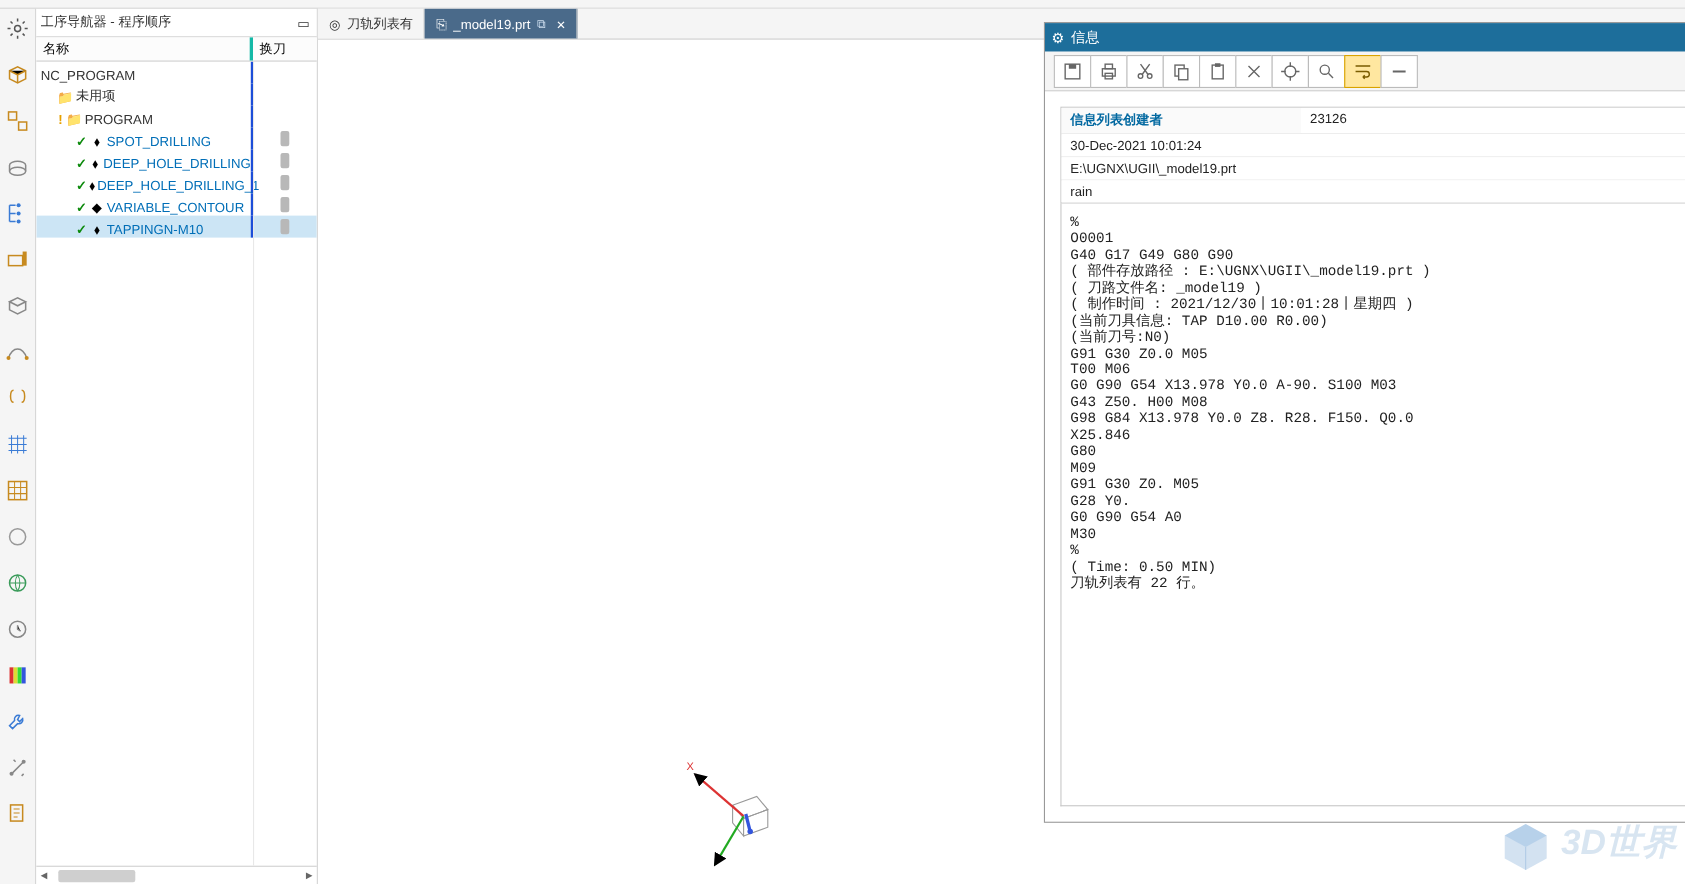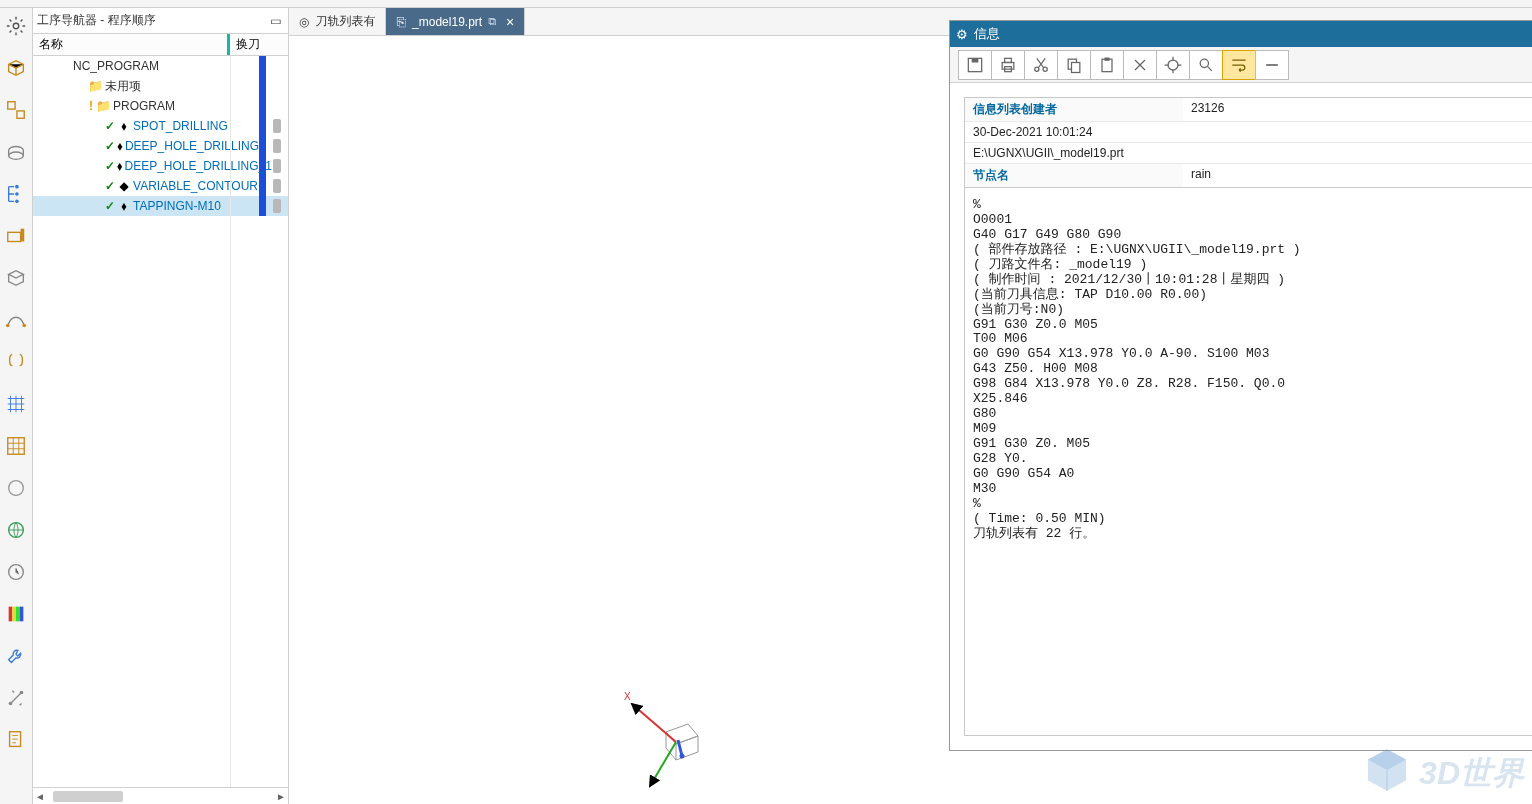--- a/index.html
+++ b/index.html
@@ -17,21 +17,21 @@
 
 .nav-panel { width: 256px; background: #fff; border-right: 1px solid #d0d0d0; display: flex; flex-direction: column; }
 .nav-head { display: flex; align-items: center; height: 26px; border-bottom: 1px solid #d0d0d0; padding: 0 4px; gap: 6px; font-size: 12px; color: #333; }
 .nav-head .title { flex: 1; }
 .nav-head .pin, .nav-head .winmax { width: 16px; height: 16px; cursor: pointer; display: flex; align-items: center; justify-content: center; }
 .nav-table-head { display: flex; height: 22px; border-bottom: 1px solid #d0d0d0; font-size: 12px; background: #fcfcfc; }
 .nth-col1 { width: 197px; padding-left: 6px; display: flex; align-items: center; border-right: 3px solid #14b8a6; }
 .nth-col2 { flex: 1; padding-left: 6px; display: flex; align-items: center; }
 .tree { flex: 1; overflow: auto; font-size: 12px; position: relative; }
 .tree-row { display: flex; height: 20px; align-items: center; }
-.tree-cell1 { display: flex; align-items: center; width: 197px; border-right: 7px solid #1d4ed8; height: 100%; padding-left: 4px; gap: 2px; white-space: nowrap; margin-left: 36px; }
+.tree-cell1 { display: flex; align-items: flex-end; width: 197px; border-right: 2px solid #1d4ed8; height: 100%; padding-left: 4px; gap: 2px; white-space: nowrap; }
 .tree-cell2 { flex: 1; display: flex; align-items: center; justify-content: center; }
 .tree-row.sel { background: #cce5f5; }
 .link-text { color: #006eb7; cursor: pointer; }
 .plain-text { color: #333; }
 .tree .ico { width: 14px; height: 14px; display: inline-flex; align-items: center; justify-content: center; }
 .check { color: #0c8a0c; font-weight: bold; font-size: 12px; }
 .bang { color: #e6a000; font-weight: bold; font-size: 12px; margin-right: 2px; }
 .tool-g { width: 8px; height: 14px; background: #b8b8b8; border-radius: 2px; }
 .vline { position: absolute; left: 197px; top: 0; bottom: 0; width: 1px; background: #e8e8e8; }
 .nav-scroll { height: 17px; border-top: 1px solid #d0d0d0; display: flex; align-items: center; padding: 0 2px; color: #666; font-size: 10px; }
@@ -61,21 +61,21 @@
 .meta-row { display: flex; font-size: 12px; }
 .meta-row + .meta-row { border-top: 1px solid #e9e9e9; }
 .meta-k { width: 218px; padding: 3px 8px; font-weight: bold; color: #0369a1; background: #fafafa; }
 .meta-v { flex: 1; padding: 3px 8px; color: #222; background: #fff; }
 .code-area { border: 1px solid #c8c8c8; border-top: none; height: 548px; padding: 10px 8px; font-family: Consolas, "Courier New", monospace; font-size: 13px; line-height: 1.15; white-space: pre; color: #222; overflow: auto; }
 
 
 .gizmo { position: absolute; left: 325px; top: 672px; width: 110px; height: 110px; pointer-events: none; }
 
 
-.wm { position: absolute; right: 8px; bottom: 8px; font-size: 32px; color: rgba(100,150,200,0.25); font-style: italic; font-weight: bold; display: flex; align-items: flex-end; gap: 6px; }
+.wm { position: absolute; right: 8px; bottom: 8px; font-size: 32px; color: rgba(100,150,200,0.25); font-style: italic; font-weight: bold; display: flex; align-items: flex-start; gap: 6px; }
 .wm .cube { width: 52px; height: 52px; }
 
 </style>
 </head>
 <body>
 
 <div class="top-strip"></div>
 <div class="main">
 
   <div class="left-toolbar">
@@ -386,21 +386,20 @@
               <div class="meta-k">信息列表创建者</div>
               <div class="meta-v">23126</div>
             </div>
           <div class="meta-row">
               <div class="meta-v">30-Dec-2021 10:01:24</div>
             </div>
           <div class="meta-row">
               <div class="meta-v">E:\UGNX\UGII\_model19.prt</div>
             </div>
           <div class="meta-row">
-              <div class="meta-k">节点名</div>
               <div class="meta-v">rain</div>
             </div>
         </div>
         <div class="code-area">%
 O0001
 G40 G17 G49 G80 G90
 ( 部件存放路径 : E:\UGNX\UGII\_model19.prt )
 ( 刀路文件名: _model19 )
 ( 制作时间 : 2021/12/30丨10:01:28丨星期四 )
 (当前刀具信息: TAP D10.00 R0.00)

